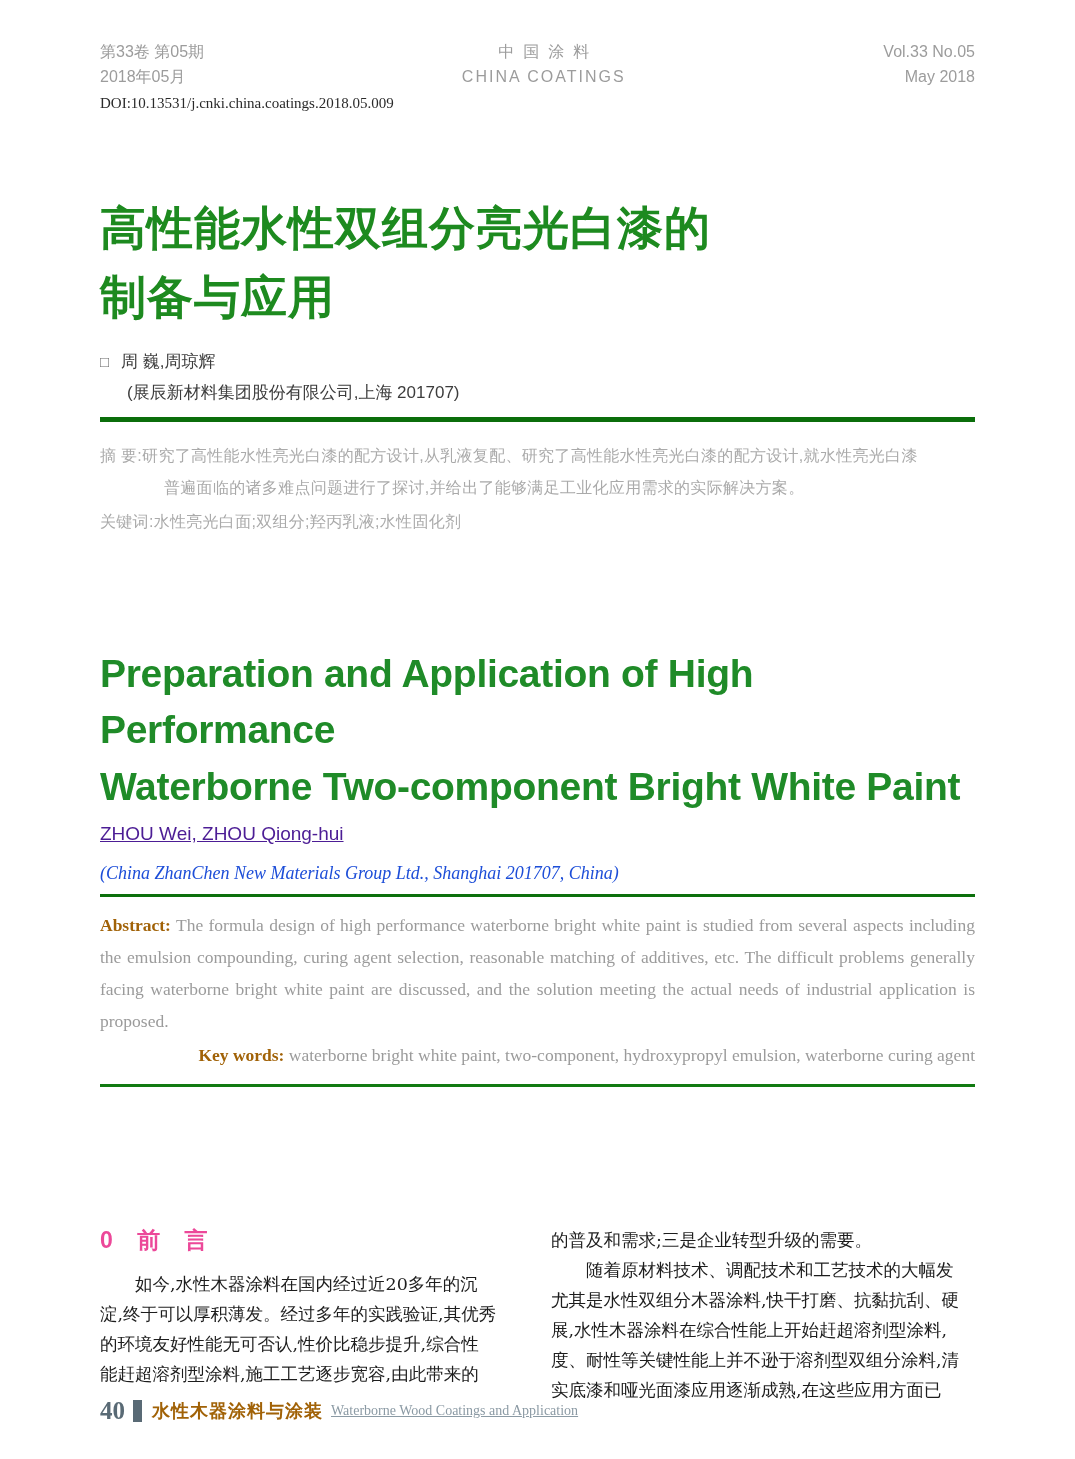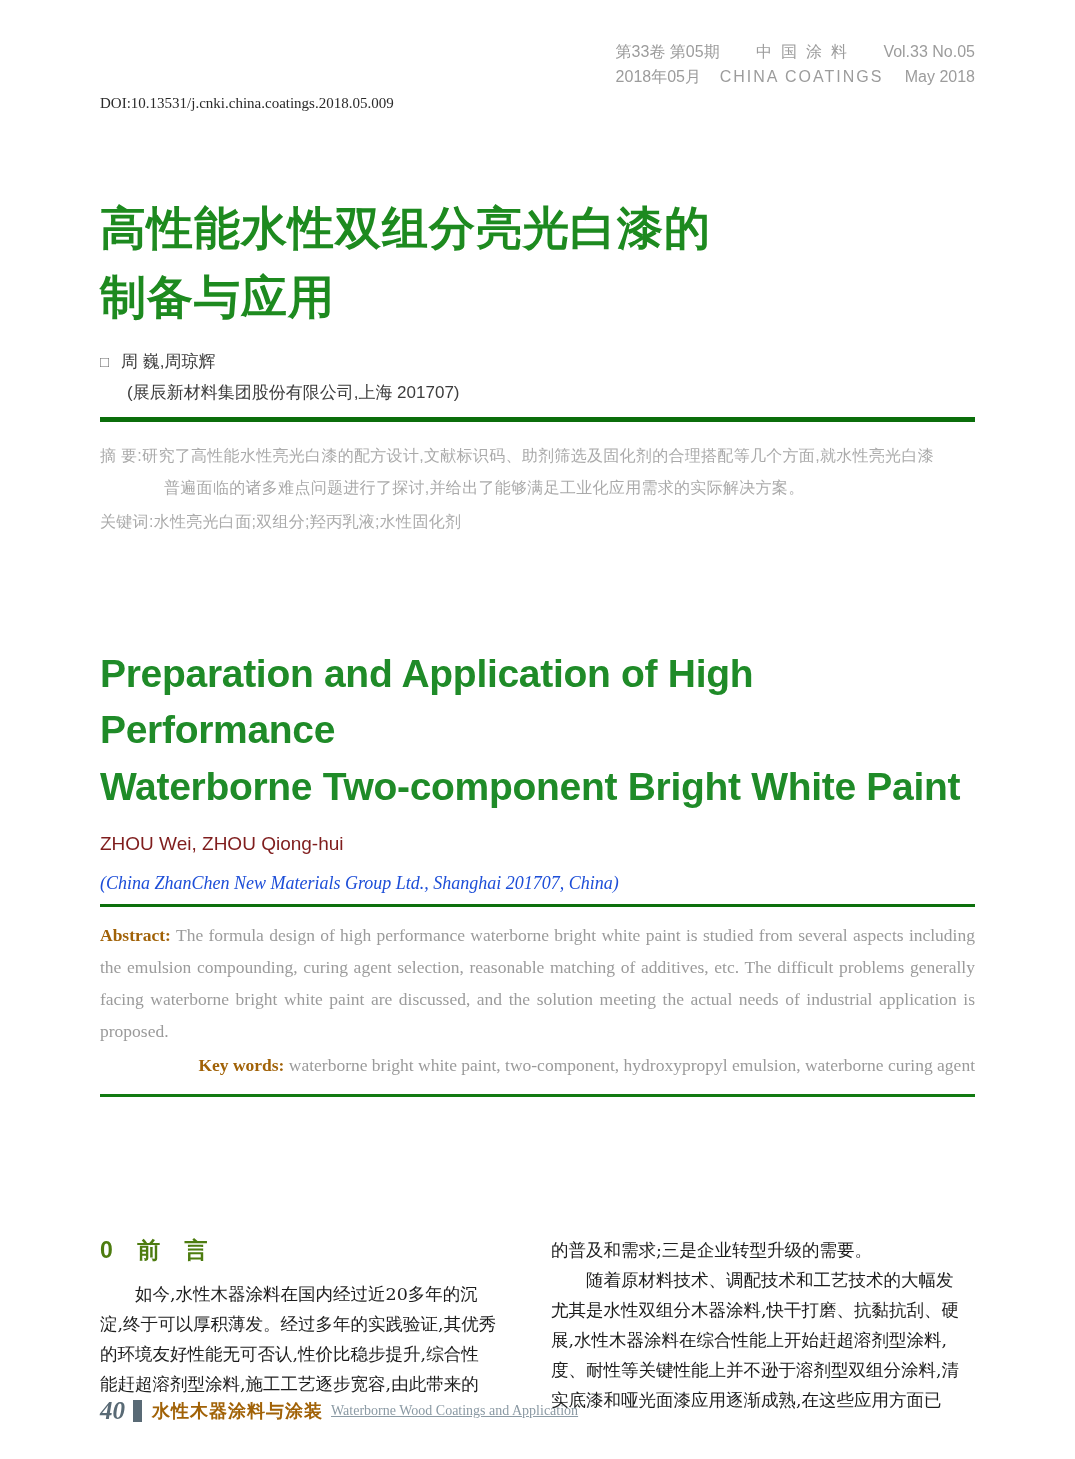--- a/index.html
+++ b/index.html
@@ -9,21 +9,21 @@
     font-family: "Liberation Sans", sans-serif;
     color: #222;
     position: relative;
     overflow: hidden;
   }
   .content { padding: 0 100px; }
 
   
   .jheader {
     margin-top: 40px;
-    display: flex; justify-content: flex-end; align-items: flex-start;
+    display: flex; justify-content: space-between; align-items: flex-start;
     color: #9c9c9c; font-size: 16px; line-height: 1.55;
   }
   .jheader .hc { text-align: center; }
   .jheader .hr { text-align: right; }
   .hdr-cn-journal { letter-spacing: 9px; margin-left: 9px; }
   .hdr-en-journal { letter-spacing: 2px; }
   .doi-line {
     margin-top: 5px;
     font-family: "Liberation Serif", serif;
     font-size: 15px; color: #2a2a2a;
@@ -49,57 +49,57 @@
   .meta-row .m1 { flex: 0 0 39%; }
   .meta-row .m2 { flex: 0 0 29%; }
   .meta-row .m3 { flex: 1; }
 
   
   .title-en {
     margin-top: 108px;
     color: #1f8b28; font-weight: bold;
     font-size: 39px; line-height: 1.45; letter-spacing: -0.3px;
   }
-  .authors-en { margin-top: 18px; color: #7f1d1d; font-size: 19px; }
+  .authors-en { margin-top: 8px; color: #4c1d95; font-size: 19px; text-decoration: underline; }
   .affil-en {
     margin-top: 18px; color: #1d4ed8; font-size: 18px;
     font-family: "Liberation Serif", serif; font-style: italic;
   }
   .rule-en { height: 3px; background: #0c700c; margin-top: 10px; }
   .abstract-en {
     margin-top: 13px;
     font-family: "Liberation Serif", serif;
     color: #9b9b9b; font-size: 17.5px; line-height: 1.82;
     text-align: justify;
   }
   .abstract-en .blabel { font-weight: bold; color: #a16207; }
   .kw-en { margin-top: 2px; text-align: right; }
   .rule-en-bottom { height: 3px; background: #117a11; margin-top: 13px; }
 
   
   .body-cols { margin-top: 138px; display: flex; gap: 27px; }
   .col { width: 424px; }
   .sec-heading {
-    color: #4d7c0f; font-weight: bold; font-size: 23px;
+    color: #ec4899; font-weight: bold; font-size: 23px;
     word-spacing: 18px; margin-bottom: 13px;
   }
   .bline {
     font-family: "DejaVu Serif", serif;
     font-size: 17.5px; line-height: 30px; color: #1d1d1d;
     white-space: nowrap;
   }
   .bline.indent { text-indent: 35px; }
 
   
   .pfooter {
     position: absolute; left: 100px; bottom: 34px;
     display: flex; align-items: center;
   }
   .pnum {
-    font-family: "Liberation Serif", serif; font-style: italic; font-weight: bold;
+    font-family: "Liberation Serif", serif; font-weight: bold;
     font-size: 25px; color: #596a75;
   }
   .fbar { width: 9px; height: 22px; background: #596a75; margin: 0 10px 0 8px; }
   .f-cn { font-weight: bold; font-size: 18px; color: #a16207; letter-spacing: 1px; }
   .f-en { font-family: "Liberation Serif", serif; font-size: 14px; color: #8b9aa4; margin-left: 8px; text-decoration: underline; }
 </style>
 </head>
 <body>
 
 <div class="content">
@@ -126,21 +126,21 @@
   </div>
 
   <div class="authors-cn">
     <span class="marker">□</span><span>周  巍,周琼辉</span>
   </div>
   <div class="affil-cn">(展辰新材料集团股份有限公司,上海  201707)</div>
 
   <div class="rule-thick"></div>
 
   <div class="abstract-cn">
-    <div><span>摘  要:</span><span>研究了高性能水性亮光白漆的配方设计,文献标识码、助剂筛选及固化剂的合理搭配等几个方面,就水性亮光白漆</span></div>
+    <div><span>摘  要:</span><span>研究了高性能水性亮光白漆的配方设计,从乳液复配、研究了高性能水性亮光白漆的配方设计,就水性亮光白漆</span></div>
     <div class="hang">普遍面临的诸多难点问题进行了探讨,并给出了能够满足工业化应用需求的实际解决方案。</div>
     <div class="kw-cn"><span>关键词:</span><span>水性亮光白面;双组分;羟丙乳液;水性固化剂</span></div>
   </div>
 
   <div class="title-en">
     <div>Preparation and Application of High Performance</div>
     <div>Waterborne Two-component Bright White Paint</div>
   </div>
   <div class="authors-en">ZHOU Wei, ZHOU Qiong-hui</div>
   <div class="affil-en">(China ZhanChen New Materials Group Ltd., Shanghai 201707, China)</div>

